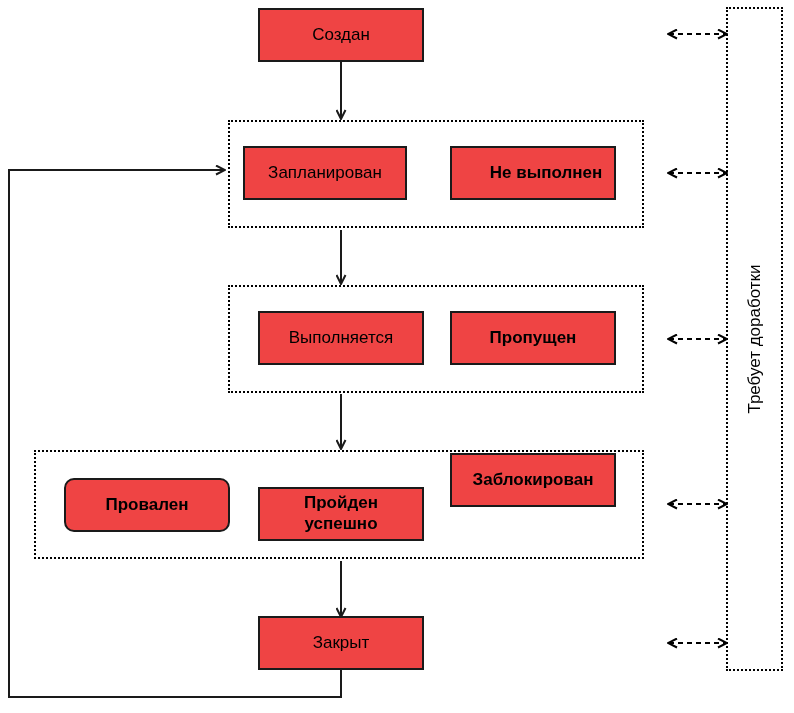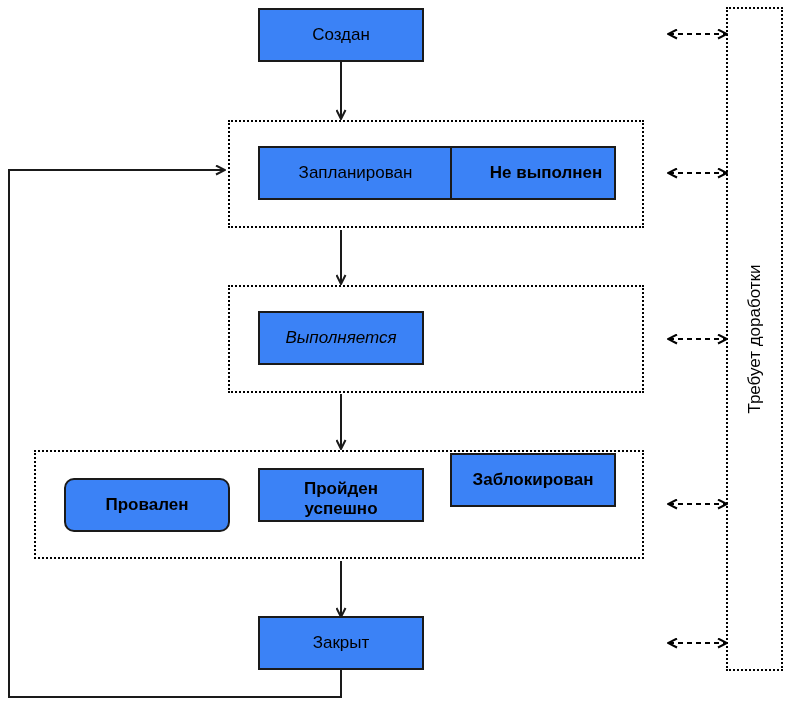--- a/index.html
+++ b/index.html
@@ -20,21 +20,21 @@
     left: 0;
     top: 0;
     width: 794px;
     height: 713px;
     pointer-events: none;
   }
   .node {
     position: absolute;
     box-sizing: border-box;
     border: 2px solid #1a1a1a;
-    background: #3b82f6;
+    background: #ef4444;
     display: flex;
     align-items: center;
     justify-content: center;
     text-align: center;
     font-size: 17px;
     color: #000000;
     line-height: 1.22;
     z-index: 3;
   }
   .node.bold { font-weight: bold; }
@@ -96,37 +96,40 @@
     <line x1="669" y1="339" x2="726" y2="339" stroke="#000000" stroke-width="2" stroke-dasharray="5,4" marker-end="url(#ahd)" marker-start="url(#ahd-start)"></line>
     <line x1="669" y1="504" x2="726" y2="504" stroke="#000000" stroke-width="2" stroke-dasharray="5,4" marker-end="url(#ahd)" marker-start="url(#ahd-start)"></line>
     <line x1="669" y1="643" x2="726" y2="643" stroke="#000000" stroke-width="2" stroke-dasharray="5,4" marker-end="url(#ahd)" marker-start="url(#ahd-start)"></line>
   </svg>
 
   <div class="node" style="left:258px; top:8px; width:166px; height:54px;">
     <span>Создан</span>
   </div>
 
   <div class="group" style="left:228px; top:120px; width:416px; height:108px;"></div>
-  <div class="node" style="left:258px; top:146px; width:195px; height:54px;">
+  <div class="node" style="left:243px; top:146px; width:164px; height:54px;">
     <span>Запланирован</span>
   </div>
   <div class="node bold" style="left:450px; top:146px; width:166px; height:54px;padding-left:26px;">
     <span>Не выполнен</span>
   </div>
 
   <div class="group" style="left:228px; top:285px; width:416px; height:108px;"></div>
-  <div class="node" style="left:258px; top:311px; width:166px; height:54px;font-style:italic;">
+  <div class="node" style="left:258px; top:311px; width:166px; height:54px;">
     <span>Выполняется</span>
+  </div>
+  <div class="node bold" style="left:450px; top:311px; width:166px; height:54px;">
+    <span>Пропущен</span>
   </div>
 
   <div class="group" style="left:34px; top:450px; width:610px; height:109px;"></div>
   <div class="node bold" style="left:64px; top:478px; width:166px; height:54px;border-radius:10px;">
     <span>Провален</span>
   </div>
-  <div class="node bold" style="left:258px; top:468px; width:166px; height:54px;align-items:flex-end;">
+  <div class="node bold" style="left:258px; top:487px; width:166px; height:54px;">
     <span style="display:inline-block; max-width:110px;">Пройден успешно</span>
   </div>
   <div class="node bold" style="left:450px; top:453px; width:166px; height:54px;">
     <span>Заблокирован</span>
   </div>
 
   <div class="node" style="left:258px; top:616px; width:166px; height:54px;text-align:center;">
     <span>Закрыт</span>
   </div>
 

